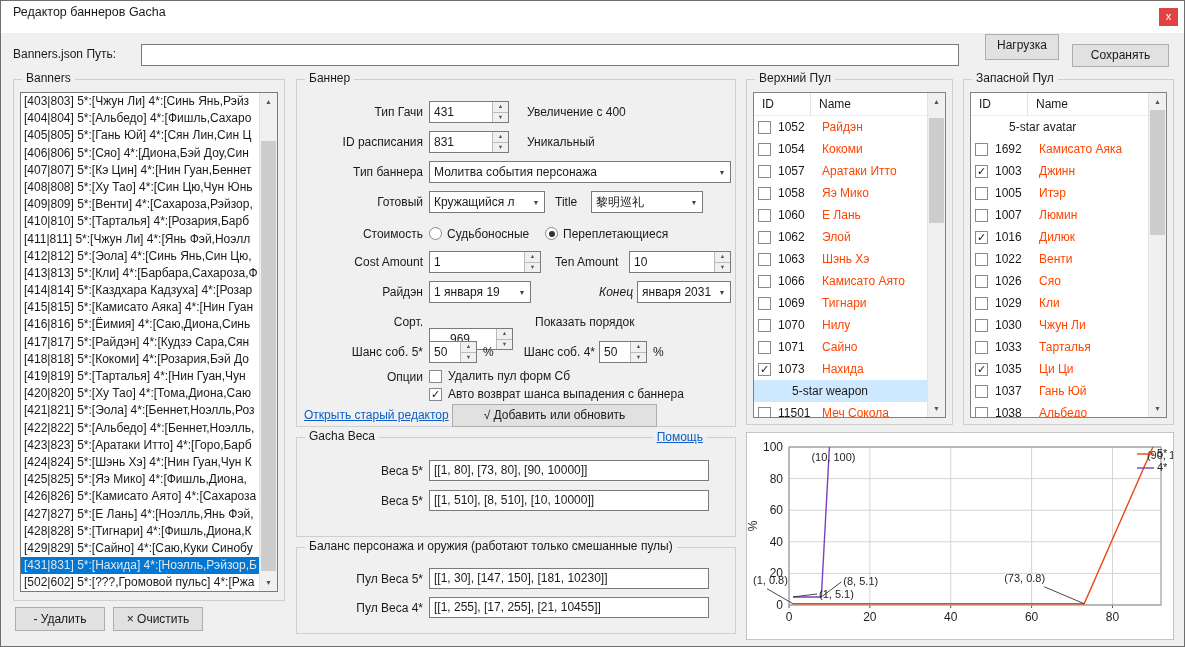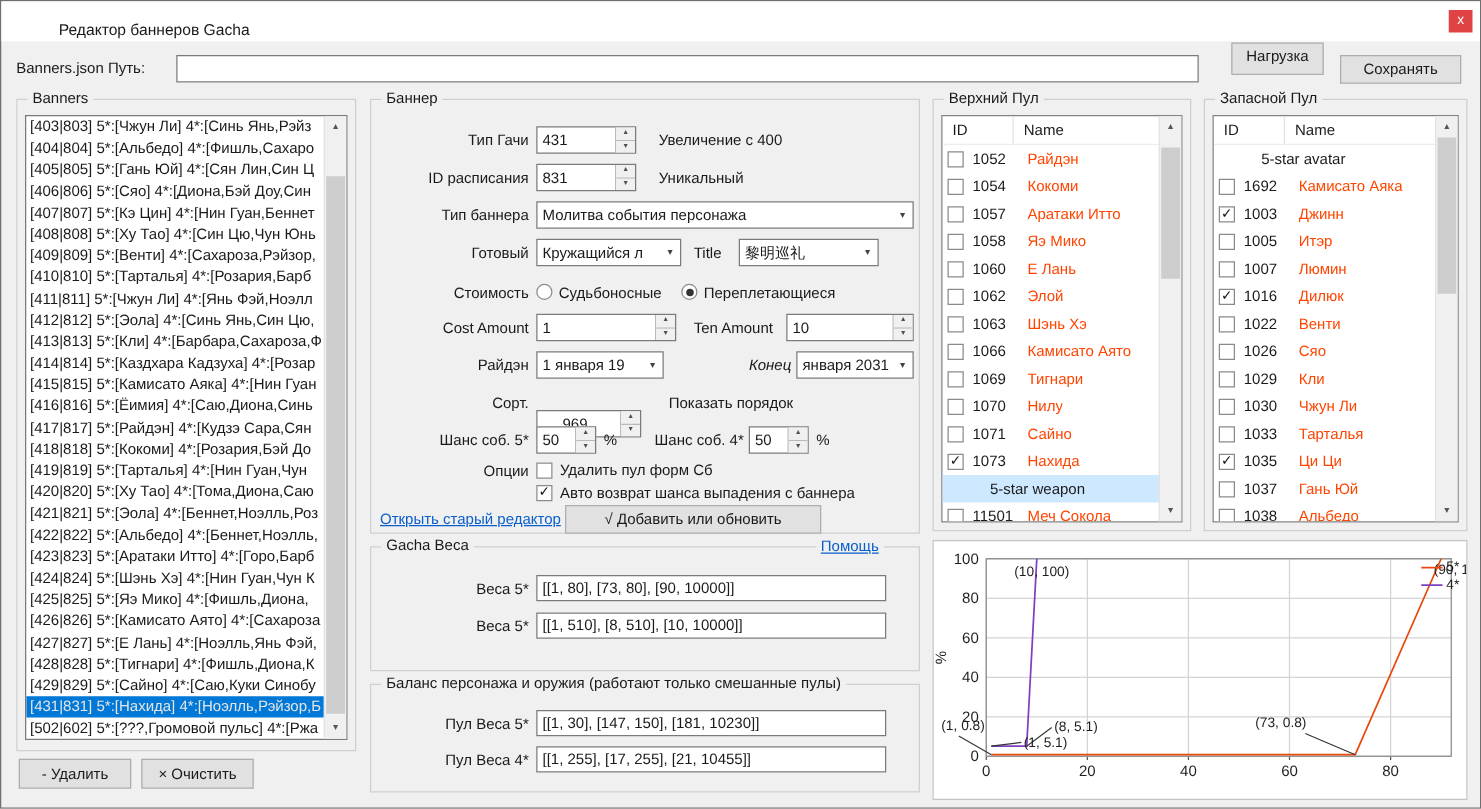--- a/index.html
+++ b/index.html
@@ -7,21 +7,21 @@
     --selection-blue:#0078d7;
     --close-red:#e04343;
     --link-blue:#0a5fcc;
     --section-highlight:#cde8ff;
   }
   html,body{margin:0;padding:0;background:#cfcfcf;}
   .window{position:relative;width:1185px;height:647px;box-sizing:border-box;
     background:#f0f0f0;border:1px solid #6e6e6e;overflow:hidden;
     font-family:"Liberation Sans","DejaVu Sans",sans-serif;font-size:12px;color:#1a1a1a;}
   .titlebar{position:absolute;left:0;top:0;right:0;height:32px;background:#ffffff;}
-  .titletext{position:absolute;left:12px;top:16px;font-size:12.5px;margin-left:34px;}
+  .titletext{position:absolute;left:12px;top:4px;font-size:12.5px;}
   .closebtn{position:absolute;right:6px;top:7px;width:19px;height:18px;background:var(--close-red);
     color:#fff;text-align:center;line-height:16px;font-size:11px;cursor:pointer;}
   .lbl{position:absolute;white-space:nowrap;line-height:22px;}
   .textbox{position:absolute;border:1px solid #7a7a7a;background:#fff;font-family:inherit;
     font-size:12px;padding:0 4px;box-sizing:border-box;}
   .btn{position:absolute;background:#e1e1e1;border:1px solid #adadad;font-size:12px;
     text-align:center;box-sizing:border-box;cursor:pointer;}
   .groupbox{position:absolute;border:1px solid #cfcfcf;box-sizing:border-box;}
   .gb-label{position:absolute;top:-9px;left:8px;background:#f0f0f0;padding:0 4px;white-space:nowrap;}
   

